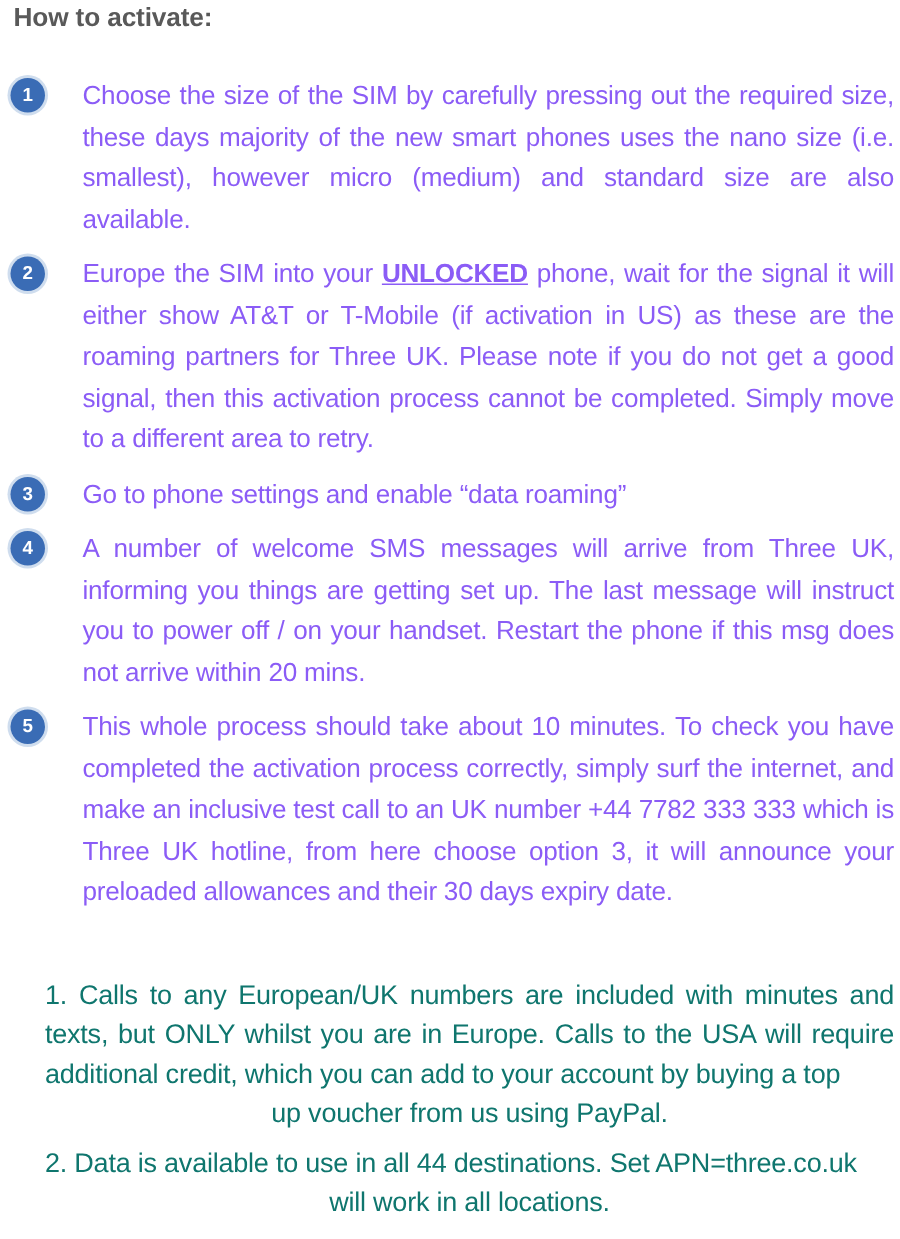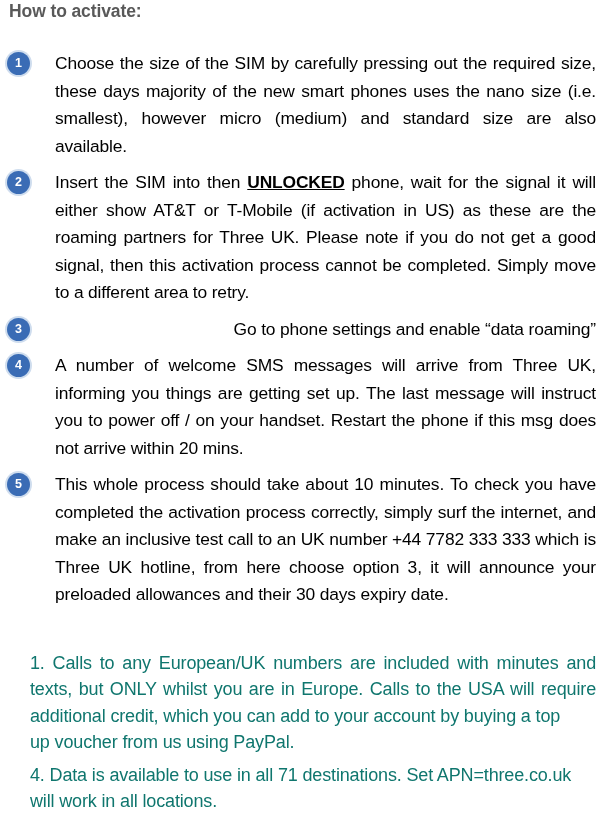--- a/index.html
+++ b/index.html
@@ -68,29 +68,29 @@
     color: #ffffff;
     font-size: 12.5px;
     font-weight: bold;
     line-height: 23px;
     text-align: center;
     font-family: "Liberation Sans", sans-serif;
   }
   .step-text {
     font-size: 17.4px;
     line-height: 27.5px;
-    color: #000000;
+    color: #8b5cf6;
     text-align: justify;
     text-justify: inter-word;
     letter-spacing: -0.15px;
     word-spacing: 0px;
     hyphens: none;
   }
   .step-text.nowrap-line {
-    text-align: right;
+    text-align: left;
   }
   .step-text b {
     font-weight: bold;
     text-decoration: underline;
   }
   .notes {
     position: absolute;
     left: 0;
     top: 650px;
     width: 600px;
@@ -113,21 +113,21 @@
     text-justify: inter-word;
     letter-spacing: -0.15px;
     margin: 0;
     padding: 0;
   }
   .note-para + .note-para {
     margin-top: 7px;
   }
   .note-para .last-line {
     display: block;
-    text-align: left;
+    text-align: center;
   }
 </style>
 </head>
 <body>
 
 <div class="page">
 
   <div class="title">How to activate:</div>
 
 
@@ -136,21 +136,21 @@
     <div class="step">
       <div class="badge">1</div>
       <div class="step-text">
         <span>Choose the size of the SIM by carefully pressing out the required size, these days majority of the new smart phones uses the nano size (i.e. smallest), however micro (medium) and standard size are also available.</span><b></b><span></span>
       </div>
     </div>
 
     <div class="step">
       <div class="badge">2</div>
       <div class="step-text">
-        <span>Insert the SIM into then </span><b>UNLOCKED</b><span> phone, wait for the signal it will either show AT&amp;T or T-Mobile (if activation in US) as these are the roaming partners for Three UK. Please note if you do not get a good signal, then this activation process cannot be completed. Simply move to a different area to retry.</span>
+        <span>Europe the SIM into your </span><b>UNLOCKED</b><span> phone, wait for the signal it will either show AT&amp;T or T-Mobile (if activation in US) as these are the roaming partners for Three UK. Please note if you do not get a good signal, then this activation process cannot be completed. Simply move to a different area to retry.</span>
       </div>
     </div>
 
     <div class="step">
       <div class="badge">3</div>
       <div class="step-text nowrap-line">
         <span>Go to phone settings and enable “data roaming”</span><b></b><span></span>
       </div>
     </div>
 
@@ -171,18 +171,18 @@
   </div>
 
   <div class="notes">
 
     <p class="note-para">
       <span>1. Calls to any European/UK numbers are included with minutes and texts, but ONLY whilst you are in Europe. Calls to the USA will require additional credit, which you can add to your account by buying a top</span>
       <span class="last-line">up voucher from us  using PayPal.</span>
     </p>
 
     <p class="note-para">
-      <span>4. Data is available to use in all 71 destinations. Set APN=three.co.uk</span>
+      <span>2. Data is available to use in all 44 destinations. Set APN=three.co.uk</span>
       <span class="last-line">will work in all locations.</span>
     </p>
   </div>
 
 </div>
 
 </body></html>

